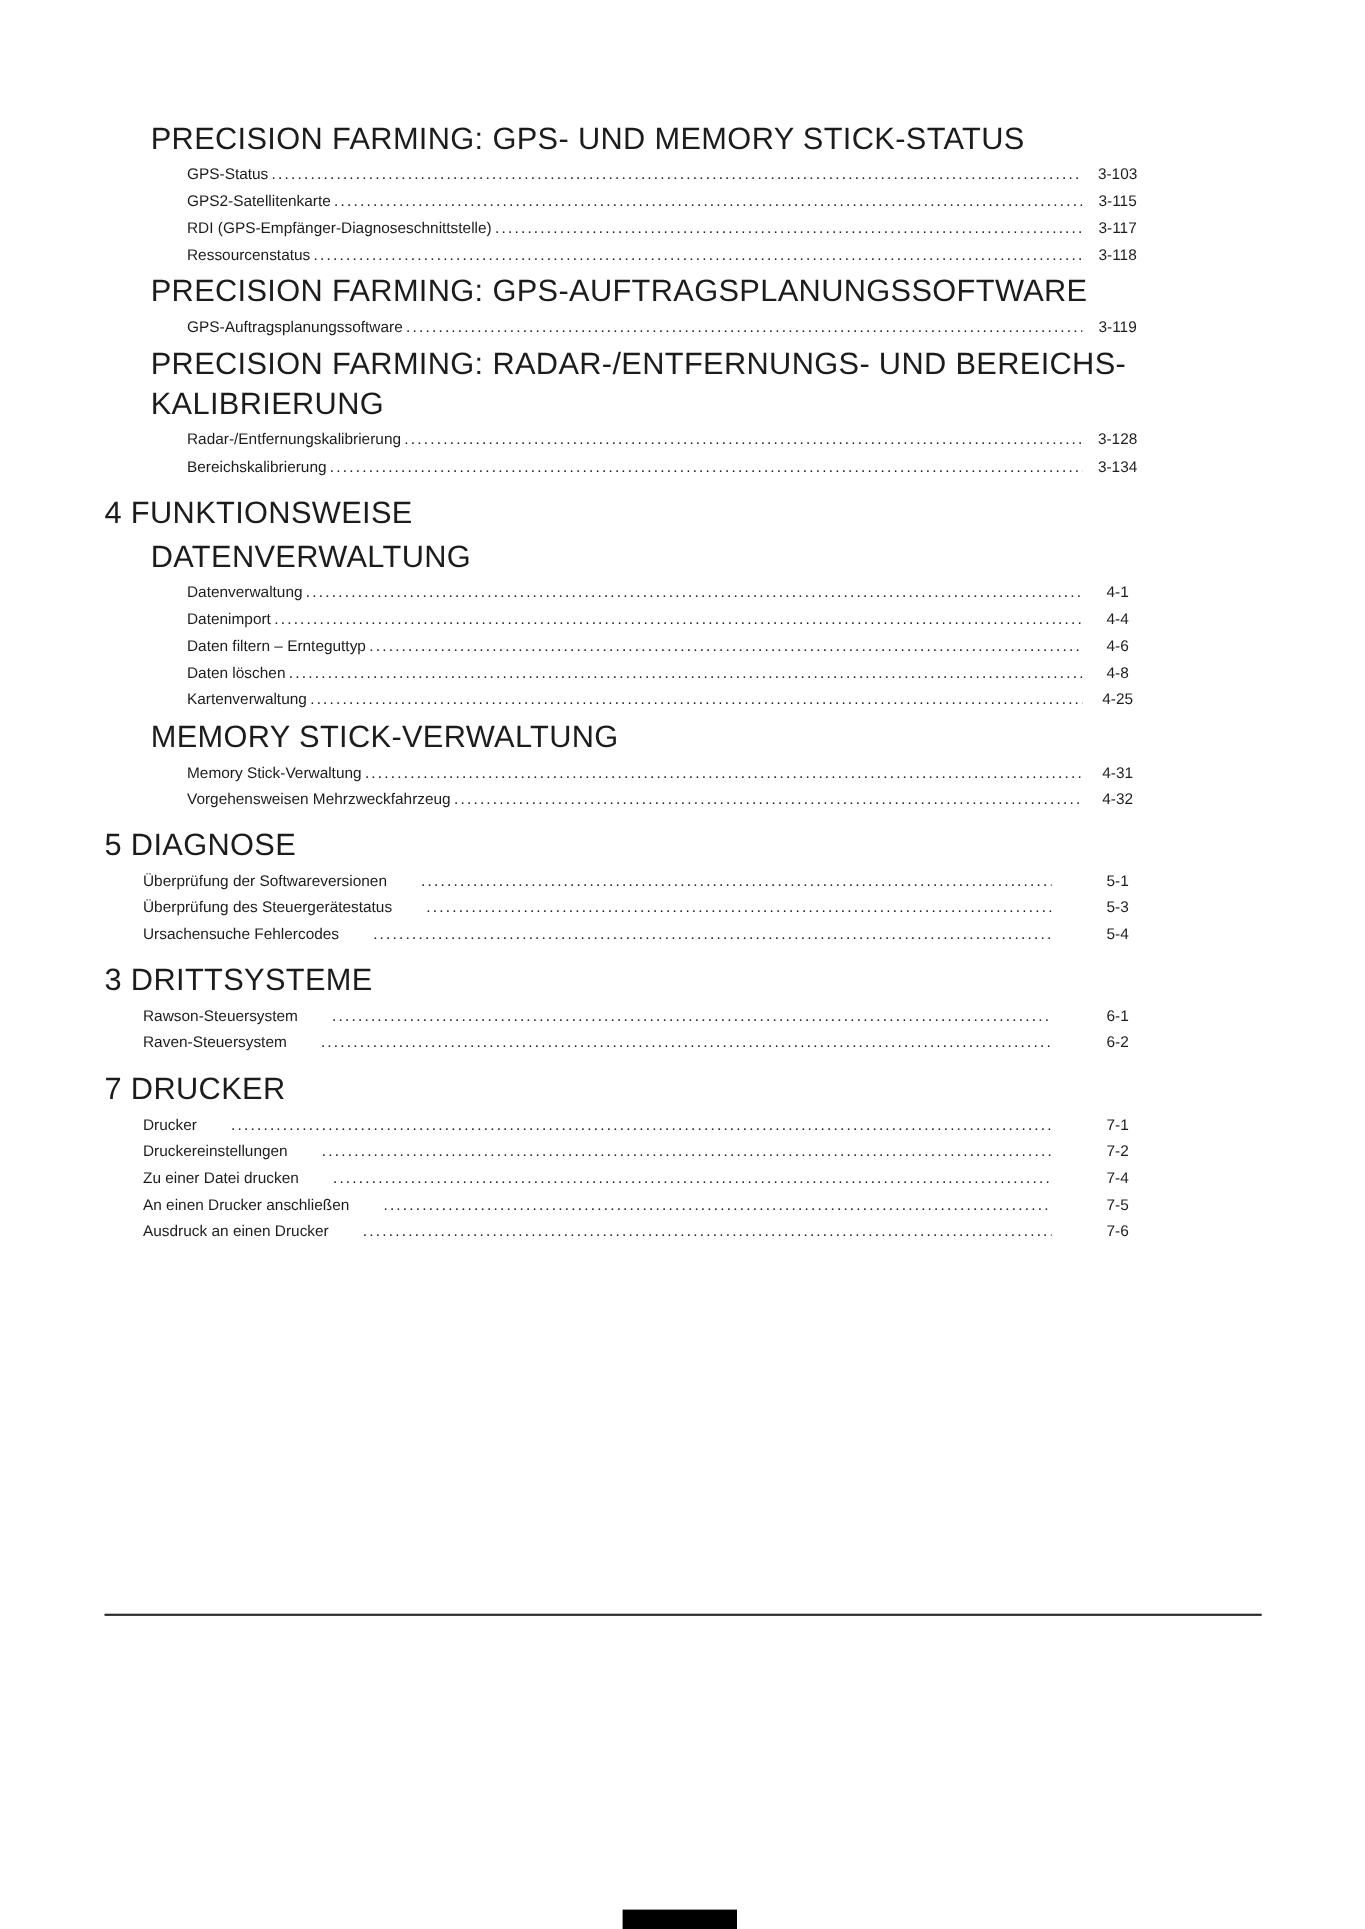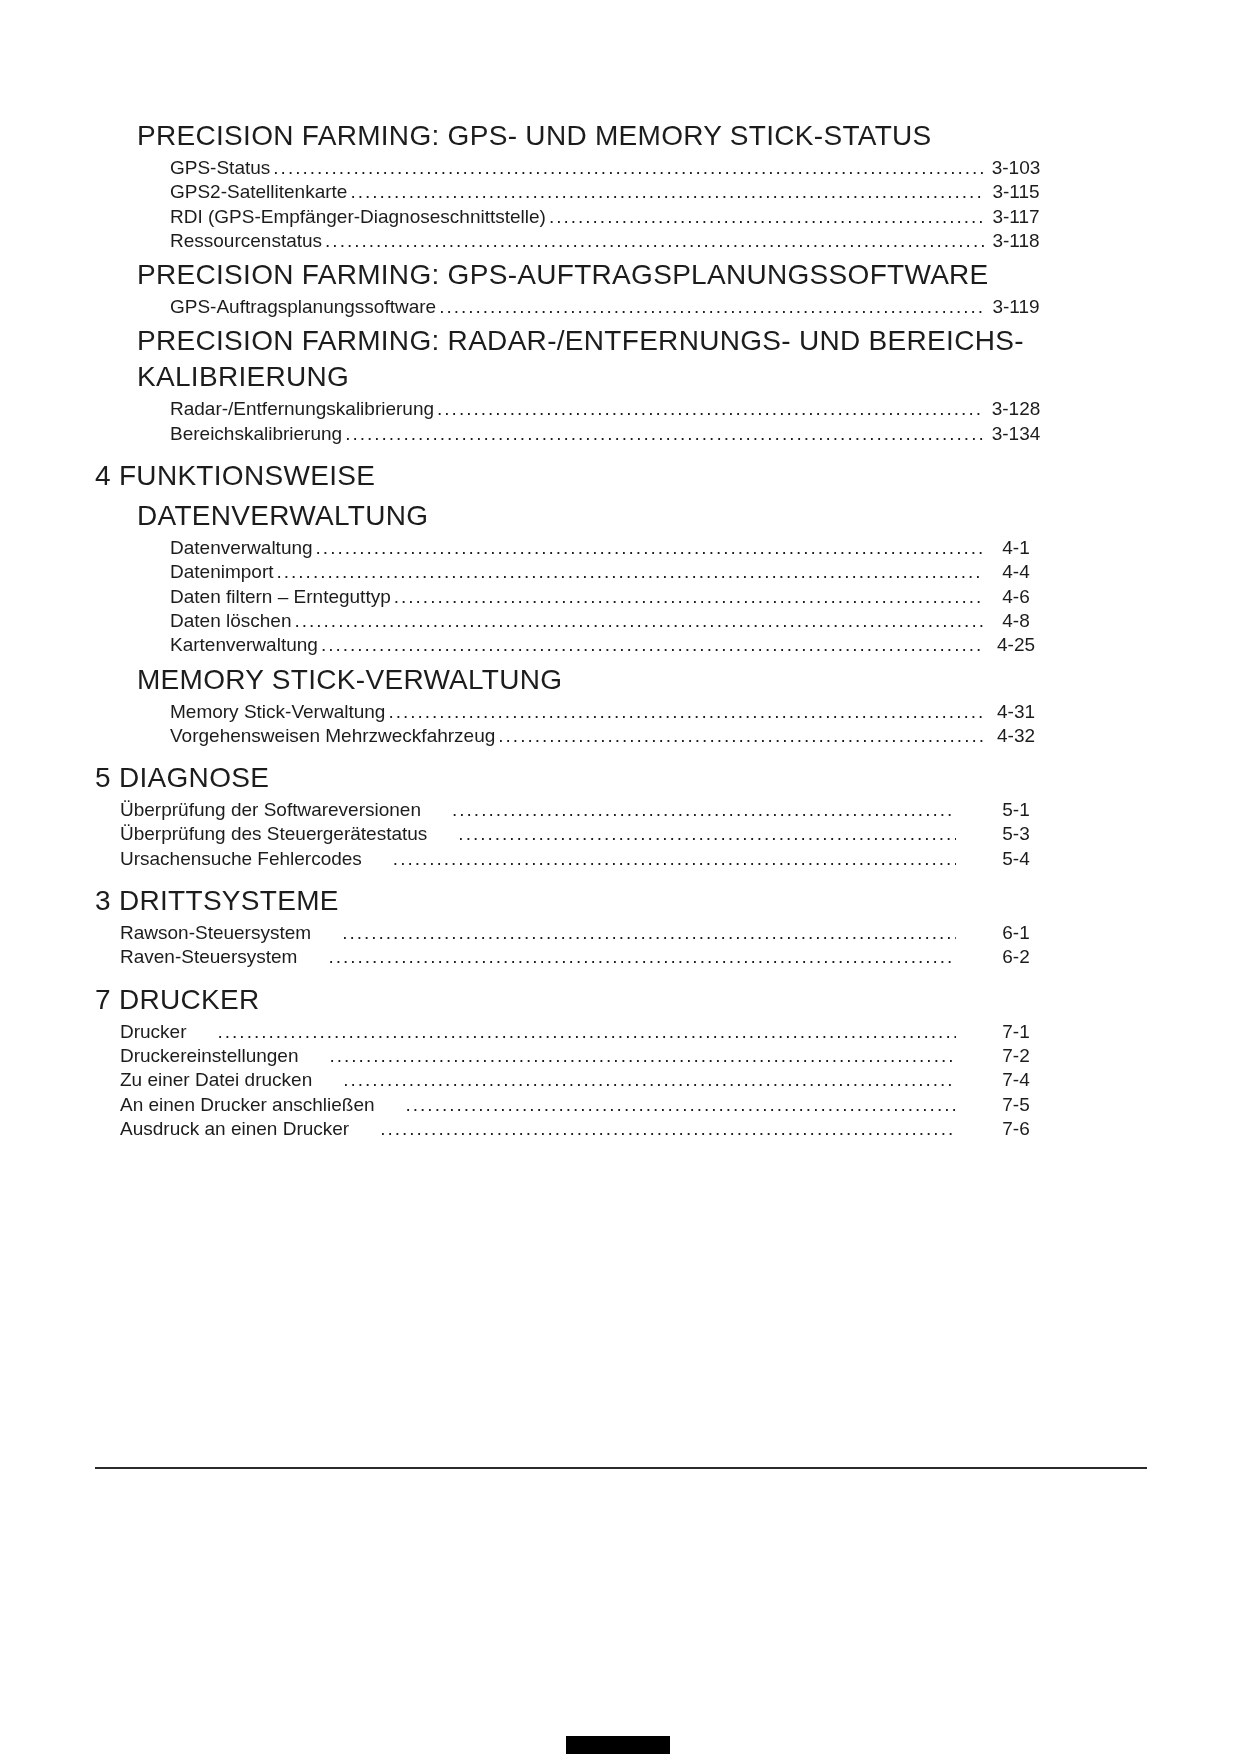--- a/index.html
+++ b/index.html
@@ -23,29 +23,29 @@
   .heading {
     font-size: 28px;
     line-height: 36px;
     letter-spacing: 0.3px;
     white-space: pre-line;
     margin: 4px 0 2px 0;
     font-weight: 400;
   }
   .heading.section { margin-left: 42px; }
   .heading.chapter { margin-left: 0; margin-top: 12px; }
-  .content > .heading:first-child { margin-top: 14px; }
+  .content > .heading:first-child { margin-top: 4px; }
   .entry {
     display: flex;
     align-items: baseline;
-    font-size: 19px;
+    font-size: 14px;
     line-height: 24.3px;
   }
   .entry.under-section { margin-left: 75px; }
-  .entry.under-chapter { margin-left: 25px; gap: 28px; }
+  .entry.under-chapter { margin-left: 35px; gap: 28px; }
   .entry .label { white-space: nowrap; }
   .entry .leader {
     flex: 1 1 auto;
     overflow: hidden;
     margin: 0 3px;
     white-space: nowrap;
   }
   .entry .leader::after {
     content: "..........................................................................................................................................................................................................";
     letter-spacing: 2px;

